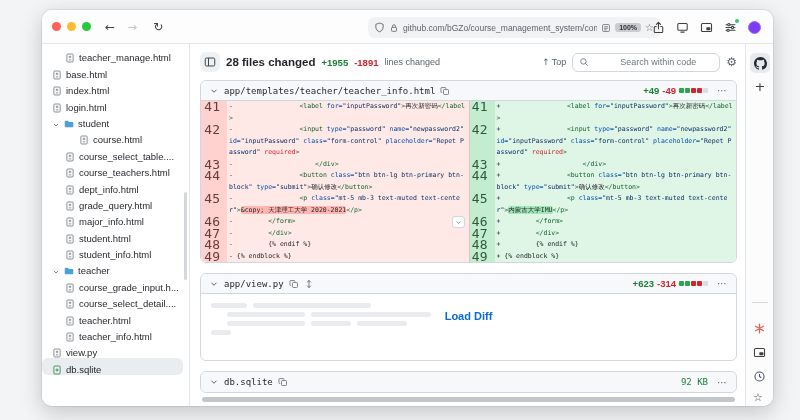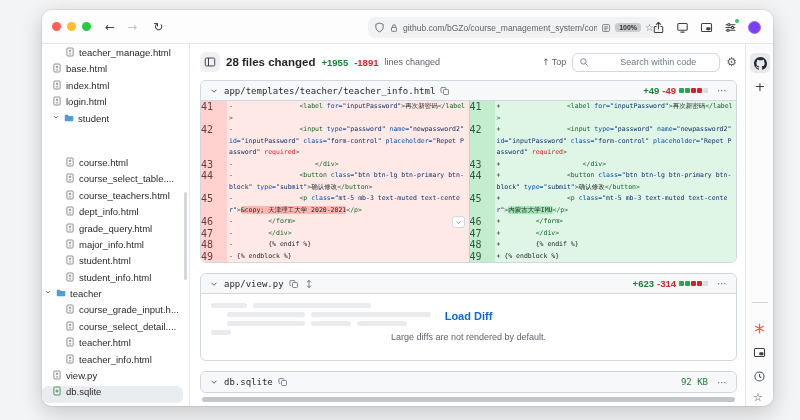--- a/index.html
+++ b/index.html
@@ -27,21 +27,21 @@
   .greendot { position:absolute; right:-2px; top:-2px; width:4px; height:4px; border-radius:50%; background:#2ecc71; }
   svg.ic { display:block; }
 
   
   .chrome-body { position:absolute; top:34px; left:0; right:0; bottom:0; display:flex; }
   .sidebar { width:148px; border-right:1px solid #e4e6e9; position:relative; background:#fff; padding-top:3px; overflow:hidden; }
   .main { flex:1; position:relative; background:#fff; padding:6px 8px 0 10px; overflow:hidden; }
   .rstrip { width:28px; border-left:1px solid #e4e6e9; position:relative; background:#fcfcfd; }
 
   
-  .tree-row { height:16.4px; display:flex; align-items:flex-start; gap:4px; font-size:9.5px; color:#1f2328;
+  .tree-row { height:16.4px; display:flex; align-items:flex-end; gap:4px; font-size:9.5px; color:#1f2328;
     white-space:nowrap; overflow:hidden; cursor:pointer; }
   .tree-row.selected { background:#eaedf0; border-radius:6px; margin-right:6px; }
   .tree-label { overflow:hidden; text-overflow:ellipsis; }
   .sb-scroll { position:absolute; right:2px; top:148px; width:3px; height:88px; background:#d4d7db; border-radius:2px; }
 
   
   .files-header { display:flex; align-items:center; gap:6px; height:24px; margin-bottom:6px; }
   .collapse-btn { width:20px; height:20px; background:#eef0f2; border-radius:6px; display:flex; align-items:center; justify-content:center; cursor:pointer; }
   .fh-title { font-size:11.5px; font-weight:bold; color:#1f2328; }
   .add { color:#1a7f37; font-weight:bold; font-size:9.5px; }
@@ -63,22 +63,22 @@
   .fpath { font-family:"DejaVu Sans Mono", monospace; font-size:9px; color:#1f2328; }
   .stat { margin-left:auto; display:flex; align-items:center; gap:3px; }
   .blocks { display:flex; gap:1px; }
   .blk { width:5px; height:5px; border-radius:1px; }
   .kebab { font-family:"DejaVu Sans",sans-serif; font-size:10px; color:#59636e; margin-left:6px; cursor:pointer; letter-spacing:1px; }
   .size-label { color:#1a7f37; font-size:9px; font-family:"DejaVu Sans Mono",monospace; }
 
   
   .diff { border-radius:0 0 6px 6px; overflow:hidden; }
   .diff-row { display:flex; position:relative; }
-  .cell-num { width:26px; flex:none; font-family:"DejaVu Sans Mono",monospace; font-size:10px; line-height:11.5px;
-    text-align:left; padding-right:7px; }
+  .cell-num { width:26px; flex:none; font-family:"DejaVu Sans Mono",monospace; font-size:13px; line-height:11.5px;
+    text-align:right; padding-right:7px; }
   .cell-code { flex:1; min-width:0; font-family:"DejaVu Sans Mono",monospace; font-size:6.5px; line-height:11.5px;
     white-space:pre-wrap; word-break:break-all; padding:0 3px 0 2px; }
   .num-del { background:#ffd2cf; color:#6b3a3a; }
   .code-del { background:#ffe9e7; }
   .num-add { background:#c3edce; color:#2c5a3c; border-left:1px solid #d8c8c8; }
   .code-add { background:#dff5e6; }
   .seg-p { color:#1f2328; } .seg-t { color:#116329; } .seg-a { color:#0550ae; }
   .seg-s { color:#0a3069; } .seg-k { color:#cf222e; }
   .seg-hd { background:#ffb6b1; border-radius:2px; color:#1f2328; }
   .seg-ha { background:#a2e7b6; border-radius:2px; color:#1f2328; }
@@ -257,21 +257,21 @@
           </div>
           <div class="tree-row" style="padding-left: 10px;">
             <svg width="8" height="8" viewBox="0 0 16 16" class="ic">
               <use href="#i-chev"></use>
             </svg>
             <svg width="10" height="10" viewBox="0 0 16 16" class="ic">
               <use href="#i-folder"></use>
             </svg>
             <span class="tree-label">student</span>
           </div>
-          <div class="tree-row" style="padding-left: 23px; margin-top: 28px;">
+          <div class="tree-row" style="padding-left: 37px;">
             <svg width="10" height="10" viewBox="0 0 16 16" class="ic">
               <use href="#i-filediff"></use>
             </svg>
             <span class="tree-label">course.html</span>
           </div>
           <div class="tree-row" style="padding-left: 23px;">
             <svg width="10" height="10" viewBox="0 0 16 16" class="ic">
               <use href="#i-filediff"></use>
             </svg>
             <span class="tree-label">course_select_table....</span>
@@ -305,21 +305,21 @@
               <use href="#i-filediff"></use>
             </svg>
             <span class="tree-label">student.html</span>
           </div>
           <div class="tree-row" style="padding-left: 23px;">
             <svg width="10" height="10" viewBox="0 0 16 16" class="ic">
               <use href="#i-filediff"></use>
             </svg>
             <span class="tree-label">student_info.html</span>
           </div>
-          <div class="tree-row" style="padding-left: 2px;">
+          <div class="tree-row" style="padding-left: 10px;">
             <svg width="8" height="8" viewBox="0 0 16 16" class="ic">
               <use href="#i-chev"></use>
             </svg>
             <svg width="10" height="10" viewBox="0 0 16 16" class="ic">
               <use href="#i-folder"></use>
             </svg>
             <span class="tree-label">teacher</span>
           </div>
           <div class="tree-row" style="padding-left: 23px;">
             <svg width="10" height="10" viewBox="0 0 16 16" class="ic">
@@ -511,21 +511,20 @@
                 <div class="skel-bar" style="width:78px"></div>
                 <div class="skel-bar" style="width:40px"></div>
                 <div class="skel-bar" style="width:50px"></div>
               </div>
             <div class="skel-row">
                 <div class="skel-bar" style="width:20px"></div>
               </div>
           </div>
           <div class="load-center">
             <span class="load-link">Load Diff</span>
-            <div class="load-note">Large diffs are not rendered by default.</div>
           </div>
         </div>
       </div>
 
       <div class="card" style="margin-bottom:0">
         <div class="card-header only">
           <svg class="ic" width="10" height="10" viewBox="0 0 16 16">
               <use href="#i-chev"></use>
             </svg>
           <span class="fpath">db.sqlite</span>

